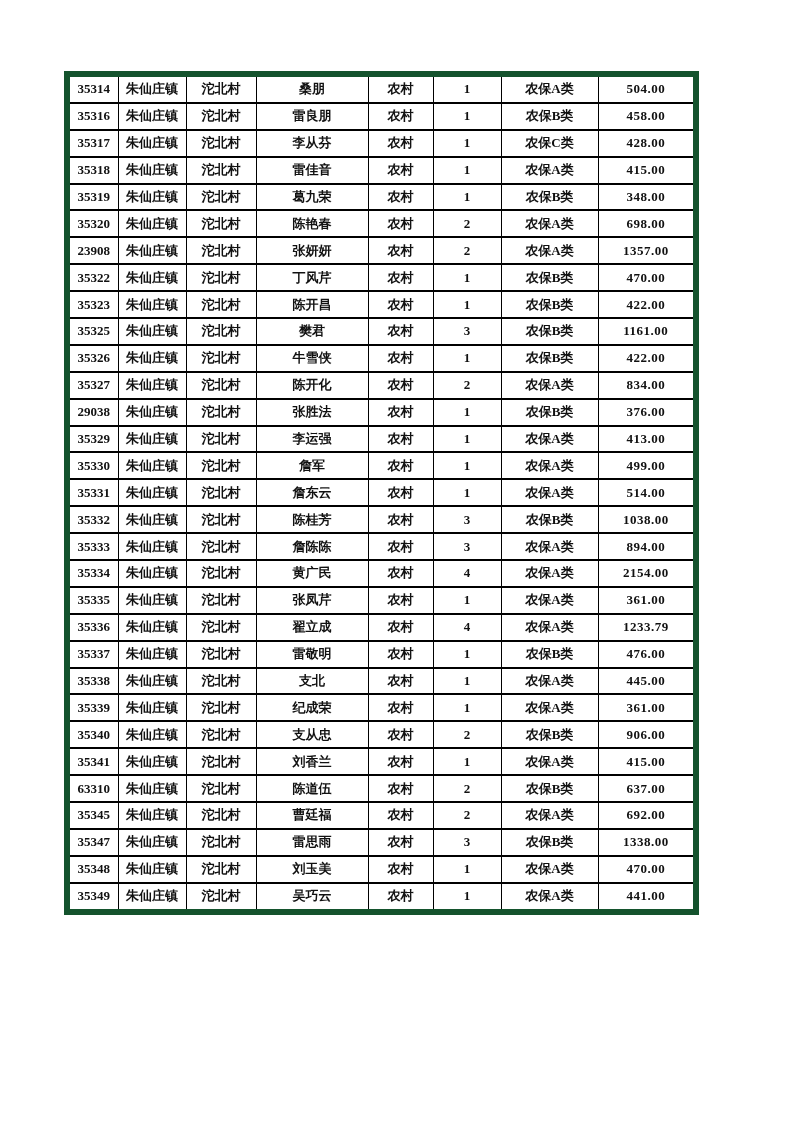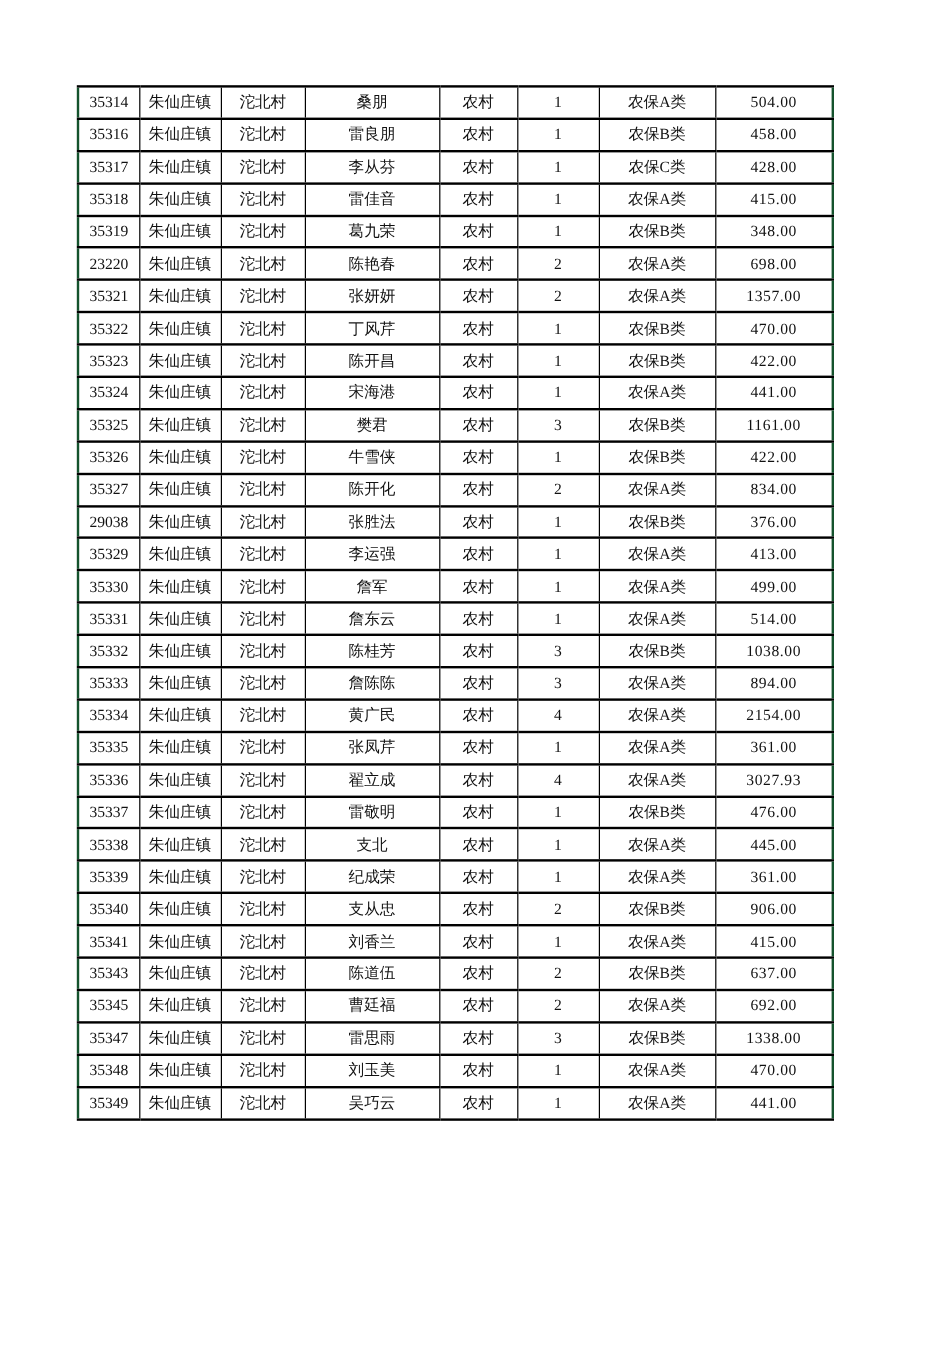--- a/index.html
+++ b/index.html
@@ -14,21 +14,22 @@
     font-family: "Liberation Serif", "DejaVu Serif", serif;
   }
   .sheet {
     position: absolute;
     left: 64px;
     top: 71px;
   }
   table.grid {
     border-collapse: collapse;
     table-layout: fixed;
-    border: 2px solid #14532d;
+    border: 6px solid #14532d;
+    font-weight: bold;
   }
   table.grid td {
     border-left: 1px solid #000000;
     border-right: 1px solid #000000;
     border-top: 2px solid #000000;
     border-bottom: 2px solid #000000;
     text-align: center;
     vertical-align: middle;
     font-size: 13px;
     color: #111111;
@@ -108,31 +109,31 @@
           <td class="c0">35319</td>
           <td class="c1">朱仙庄镇</td>
           <td class="c2">沱北村</td>
           <td class="c3">葛九荣</td>
           <td class="c4">农村</td>
           <td class="c5">1</td>
           <td class="c6">农保B类</td>
           <td class="c7">348.00</td>
         </tr>
         <tr>
-          <td class="c0">23220</td>
+          <td class="c0">35320</td>
           <td class="c1">朱仙庄镇</td>
           <td class="c2">沱北村</td>
           <td class="c3">陈艳春</td>
           <td class="c4">农村</td>
           <td class="c5">2</td>
           <td class="c6">农保A类</td>
           <td class="c7">698.00</td>
         </tr>
         <tr>
-          <td class="c0">35321</td>
+          <td class="c0">23908</td>
           <td class="c1">朱仙庄镇</td>
           <td class="c2">沱北村</td>
           <td class="c3">张妍妍</td>
           <td class="c4">农村</td>
           <td class="c5">2</td>
           <td class="c6">农保A类</td>
           <td class="c7">1357.00</td>
         </tr>
         <tr>
           <td class="c0">35322</td>
@@ -148,30 +149,20 @@
           <td class="c0">35323</td>
           <td class="c1">朱仙庄镇</td>
           <td class="c2">沱北村</td>
           <td class="c3">陈开昌</td>
           <td class="c4">农村</td>
           <td class="c5">1</td>
           <td class="c6">农保B类</td>
           <td class="c7">422.00</td>
         </tr>
         <tr>
-          <td class="c0">35324</td>
-          <td class="c1">朱仙庄镇</td>
-          <td class="c2">沱北村</td>
-          <td class="c3">宋海港</td>
-          <td class="c4">农村</td>
-          <td class="c5">1</td>
-          <td class="c6">农保A类</td>
-          <td class="c7">441.00</td>
-        </tr>
-        <tr>
           <td class="c0">35325</td>
           <td class="c1">朱仙庄镇</td>
           <td class="c2">沱北村</td>
           <td class="c3">樊君</td>
           <td class="c4">农村</td>
           <td class="c5">3</td>
           <td class="c6">农保B类</td>
           <td class="c7">1161.00</td>
         </tr>
         <tr>
@@ -275,21 +266,21 @@
           <td class="c7">361.00</td>
         </tr>
         <tr>
           <td class="c0">35336</td>
           <td class="c1">朱仙庄镇</td>
           <td class="c2">沱北村</td>
           <td class="c3">翟立成</td>
           <td class="c4">农村</td>
           <td class="c5">4</td>
           <td class="c6">农保A类</td>
-          <td class="c7">3027.93</td>
+          <td class="c7">1233.79</td>
         </tr>
         <tr>
           <td class="c0">35337</td>
           <td class="c1">朱仙庄镇</td>
           <td class="c2">沱北村</td>
           <td class="c3">雷敬明</td>
           <td class="c4">农村</td>
           <td class="c5">1</td>
           <td class="c6">农保B类</td>
           <td class="c7">476.00</td>
@@ -328,21 +319,21 @@
           <td class="c0">35341</td>
           <td class="c1">朱仙庄镇</td>
           <td class="c2">沱北村</td>
           <td class="c3">刘香兰</td>
           <td class="c4">农村</td>
           <td class="c5">1</td>
           <td class="c6">农保A类</td>
           <td class="c7">415.00</td>
         </tr>
         <tr>
-          <td class="c0">35343</td>
+          <td class="c0">63310</td>
           <td class="c1">朱仙庄镇</td>
           <td class="c2">沱北村</td>
           <td class="c3">陈道伍</td>
           <td class="c4">农村</td>
           <td class="c5">2</td>
           <td class="c6">农保B类</td>
           <td class="c7">637.00</td>
         </tr>
         <tr>
           <td class="c0">35345</td>

